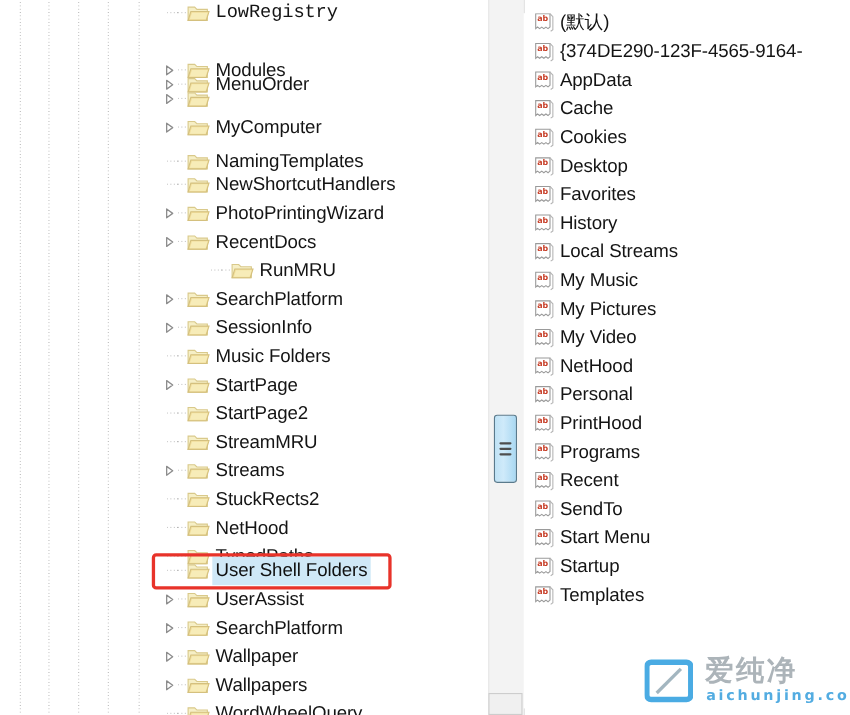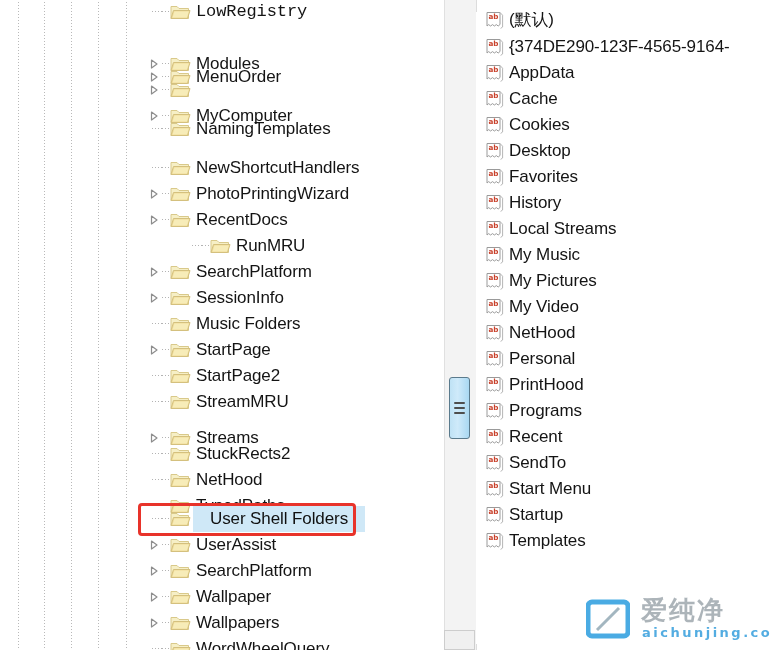--- a/index.html
+++ b/index.html
@@ -96,21 +96,21 @@
     left: 196px;
     top: 0;
     height: 26px;
     line-height: 26px;
     font-size: 17px;
     color: #141414;
     letter-spacing: -0.1px;
   }
   .tree-row.selected .tree-label {
     background: #cfe8f7;
-    padding: 0 17px;
+    padding: 0 3px;
     margin-left: -3px;
     color: #101010;
   }
 
   
   #annotation-box {
     position: absolute;
     left: 138px;
     top: 503px;
     width: 218px;
@@ -327,21 +327,21 @@
           <span class="stub"></span>
           <span class="folder-ico">
             <svg width="21" height="18" viewBox="0 0 21 18">
               <path d="M1 3.5 L7 3.5 L9 5.5 L18.5 5.5 L18.5 15.5 L1 15.5 Z" fill="#f6efc6" stroke="#d9c98a" stroke-width="1"></path>
               <path d="M3.5 7.5 L20 7.5 L17.5 15.5 L1 15.5 Z" fill="#f0dd9a" stroke="#d4c07e" stroke-width="1"></path>
               <path d="M4.5 8.6 L18.8 8.6 L16.9 14.6 L2.6 14.6 Z" fill="#f7ecb8" stroke="none"></path>
             </svg>
           </span>
           <span class="tree-label">MyComputer</span>
         </div>
-        <div class="tree-row" style="top: 116px; padding-left: 36px;">
+        <div class="tree-row" style="top: 134px; padding-left: 36px;">
           <span class="stub-left"></span>
           <span class="stub"></span>
           <span class="folder-ico">
             <svg width="21" height="18" viewBox="0 0 21 18">
               <path d="M1 3.5 L7 3.5 L9 5.5 L18.5 5.5 L18.5 15.5 L1 15.5 Z" fill="#f6efc6" stroke="#d9c98a" stroke-width="1"></path>
               <path d="M3.5 7.5 L20 7.5 L17.5 15.5 L1 15.5 Z" fill="#f0dd9a" stroke="#d4c07e" stroke-width="1"></path>
               <path d="M4.5 8.6 L18.8 8.6 L16.9 14.6 L2.6 14.6 Z" fill="#f7ecb8" stroke="none"></path>
             </svg>
           </span>
           <span class="tree-label">NamingTemplates</span>
@@ -479,21 +479,21 @@
           <span class="stub"></span>
           <span class="folder-ico">
             <svg width="21" height="18" viewBox="0 0 21 18">
               <path d="M1 3.5 L7 3.5 L9 5.5 L18.5 5.5 L18.5 15.5 L1 15.5 Z" fill="#f6efc6" stroke="#d9c98a" stroke-width="1"></path>
               <path d="M3.5 7.5 L20 7.5 L17.5 15.5 L1 15.5 Z" fill="#f0dd9a" stroke="#d4c07e" stroke-width="1"></path>
               <path d="M4.5 8.6 L18.8 8.6 L16.9 14.6 L2.6 14.6 Z" fill="#f7ecb8" stroke="none"></path>
             </svg>
           </span>
           <span class="tree-label">StreamMRU</span>
         </div>
-        <div class="tree-row" style="top: 425px;">
+        <div class="tree-row" style="top: 415px;">
           <span class="twisty">
             <svg width="12" height="12" viewBox="0 0 12 12">
               <path d="M3.5 2 L9 6 L3.5 10 Z" fill="none" stroke="#8d8d8d" stroke-width="1.2" stroke-linejoin="round"></path>
             </svg>
           </span>
           <span class="stub"></span>
           <span class="folder-ico">
             <svg width="21" height="18" viewBox="0 0 21 18">
               <path d="M1 3.5 L7 3.5 L9 5.5 L18.5 5.5 L18.5 15.5 L1 15.5 Z" fill="#f6efc6" stroke="#d9c98a" stroke-width="1"></path>
               <path d="M3.5 7.5 L20 7.5 L17.5 15.5 L1 15.5 Z" fill="#f0dd9a" stroke="#d4c07e" stroke-width="1"></path>

